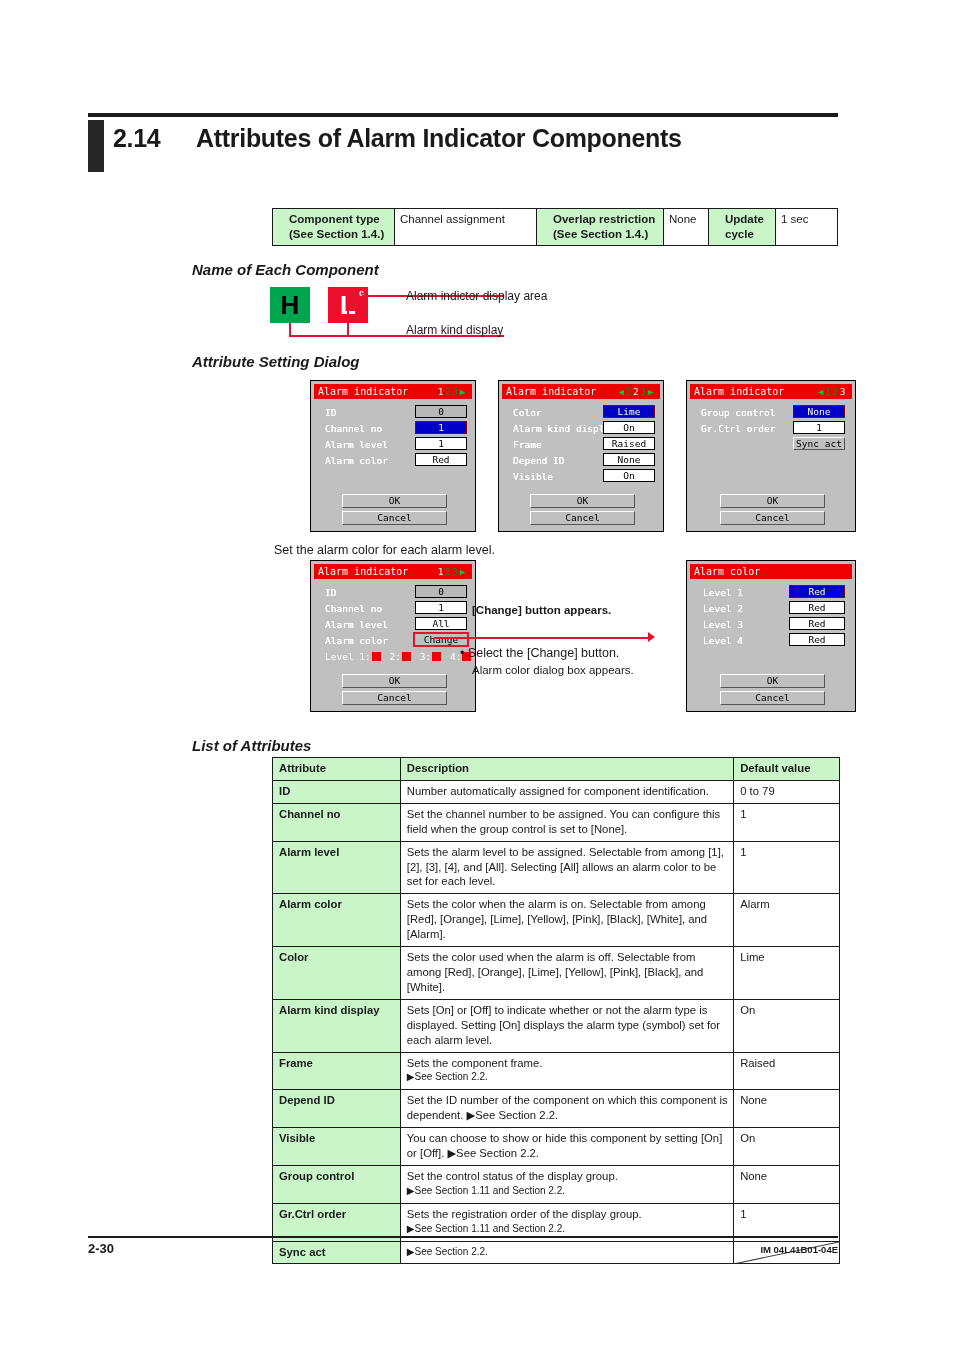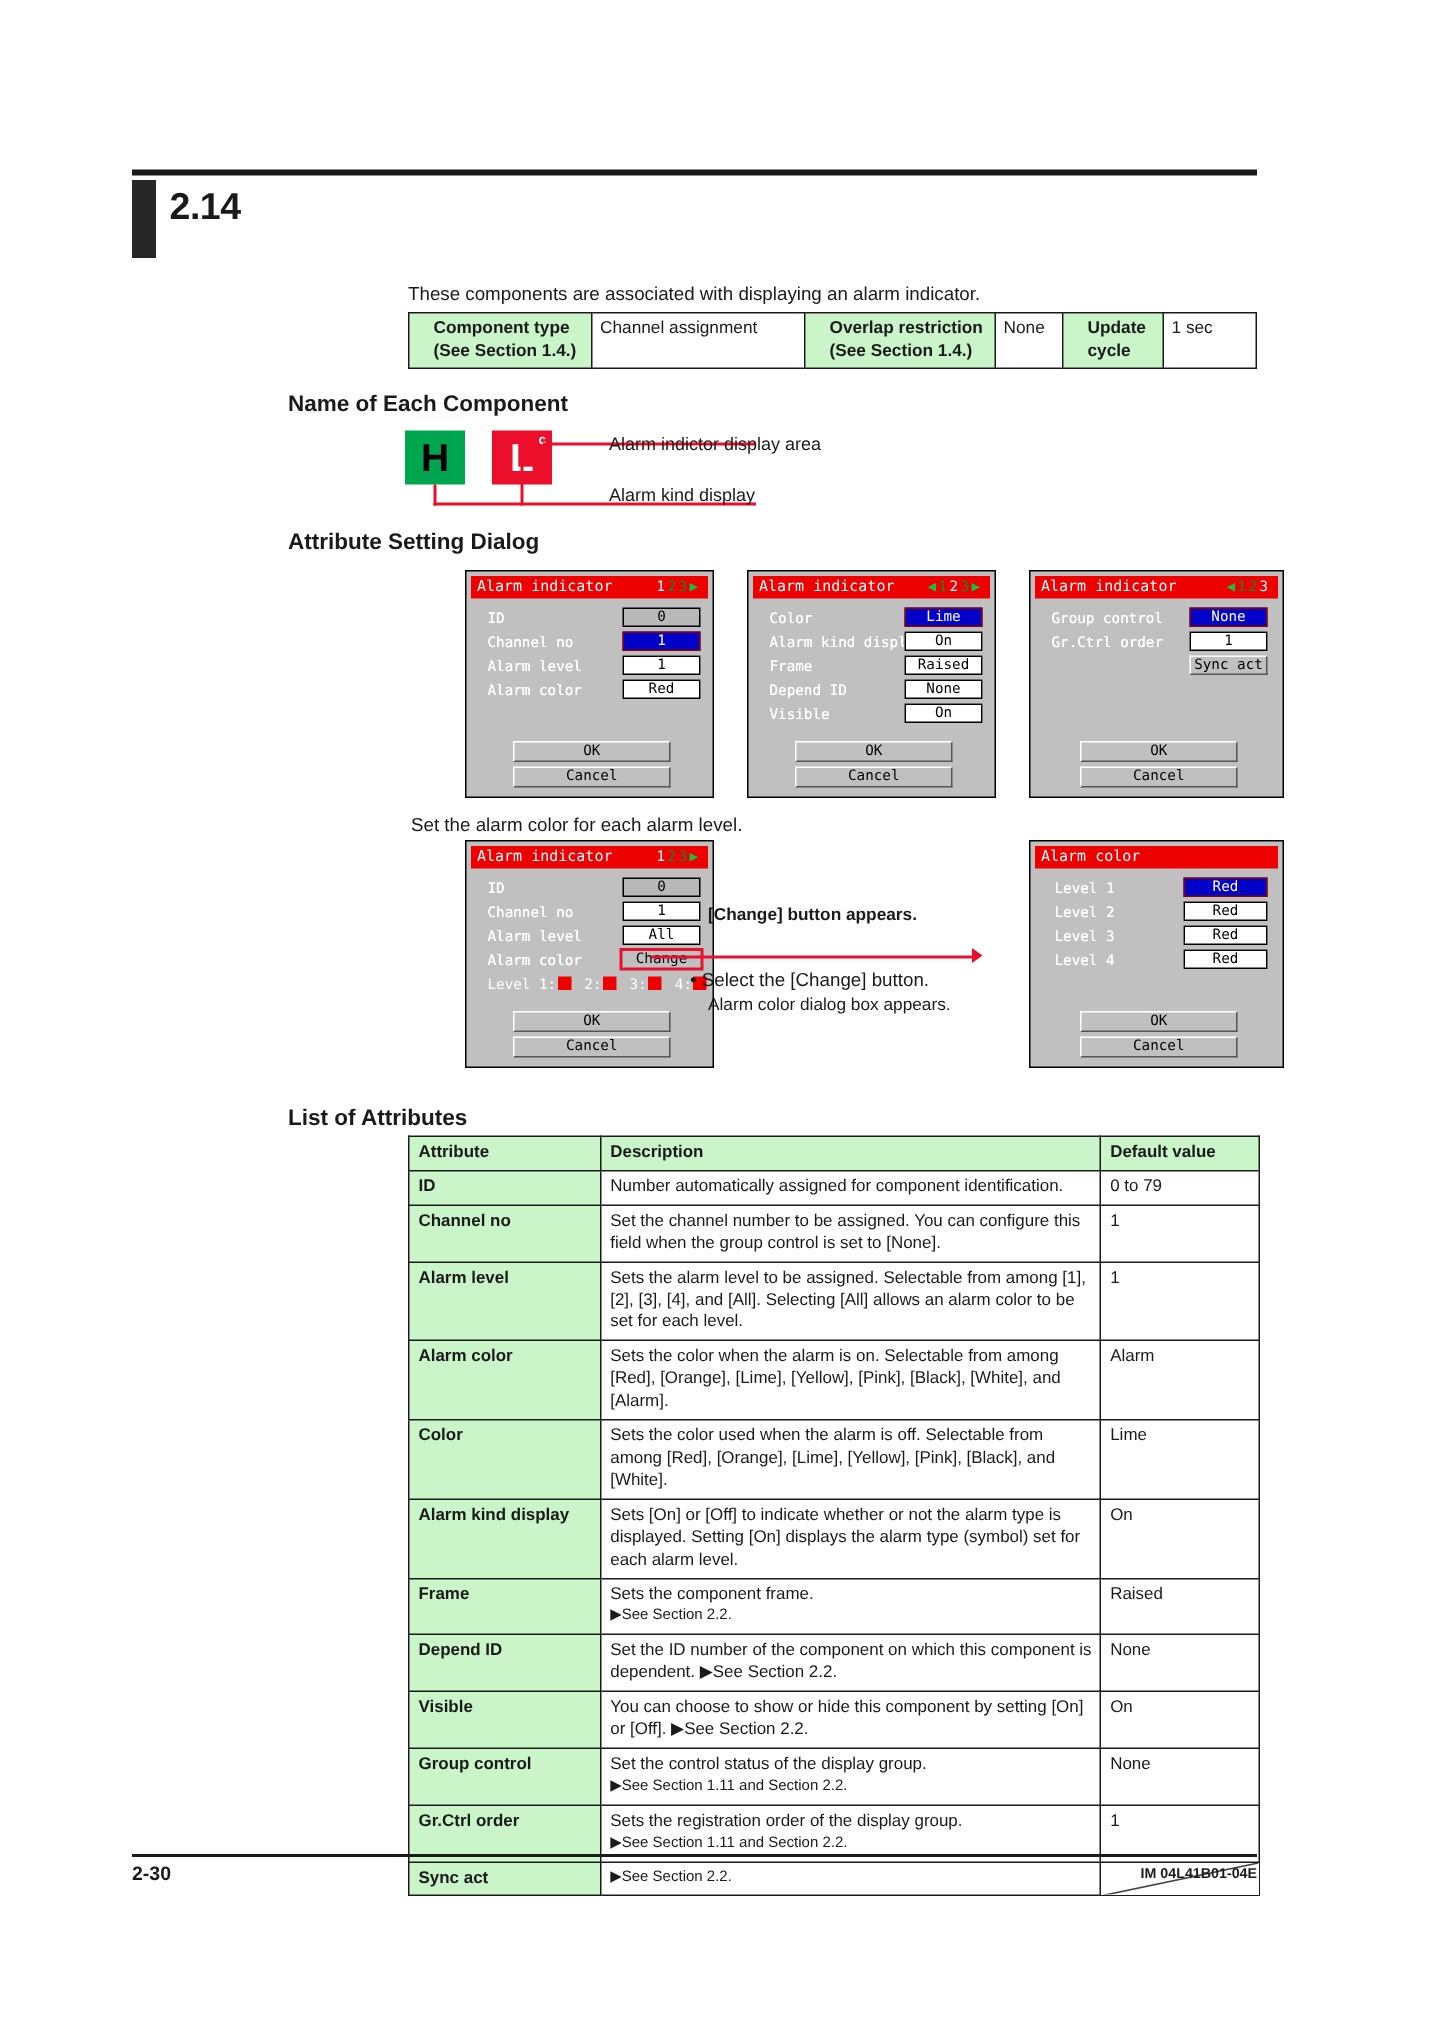--- a/index.html
+++ b/index.html
@@ -49,21 +49,21 @@
     padding:3px 5px 4px 5px;
     vertical-align:top;
     line-height:1.28;
   }
   .sum-table td.hl { background:#c9f5c9; font-weight:bold;padding-left:16px; }
   .sum-table td.pl { background:#ffffff; }
 
   
   .h2 {
     position:absolute;
-    font-size:15px; font-weight:bold;
+    font-size:15px; font-weight:bold;font-style:italic;
   }
   .h3 {
     position:absolute;
     font-size:12.5px; font-weight:normal;
   }
 
   
   .fig-name { position:absolute; left:268px; top:285px; width:360px; height:52px; }
   .sw-box {
     position:absolute; width:40px; height:36px;
@@ -162,22 +162,22 @@
   .foot-right { position:absolute; right:116px; top:1244px; font-size:9.5px; font-weight:bold; }
 </style>
 </head>
 <body>
 
 <div class="page">
 
   <div class="title-rule"></div>
   <div class="title-bar"></div>
   <div class="title-num">2.14</div>
-
-  <div class="intro-text">These components are associated with displaying an alarm indicator.</div>
+  <div class="title-text">Attributes of Alarm Indicator Components</div>
+
 
   <table class="sum-table">
     <tbody>
         <tr>
       <td class="hl" style="width:122px;">
         <span>Component type</span><br>
         <span>(See Section 1.4.)</span>
       </td>
       <td class="pl" style="width:142px;font-weight:normal;">Channel assignment</td>
       <td class="hl" style="width:127px;">

